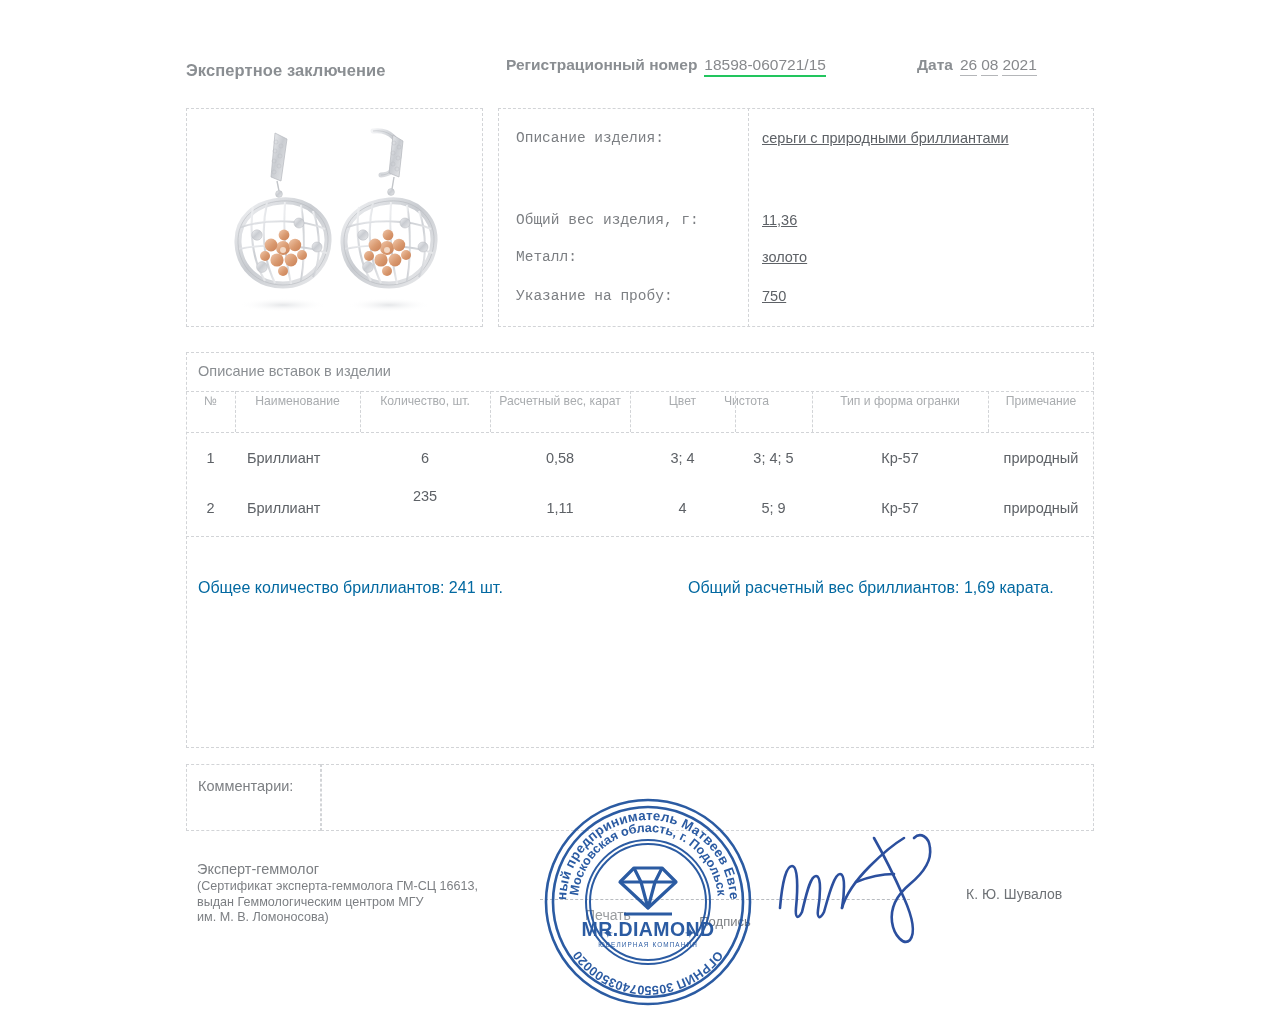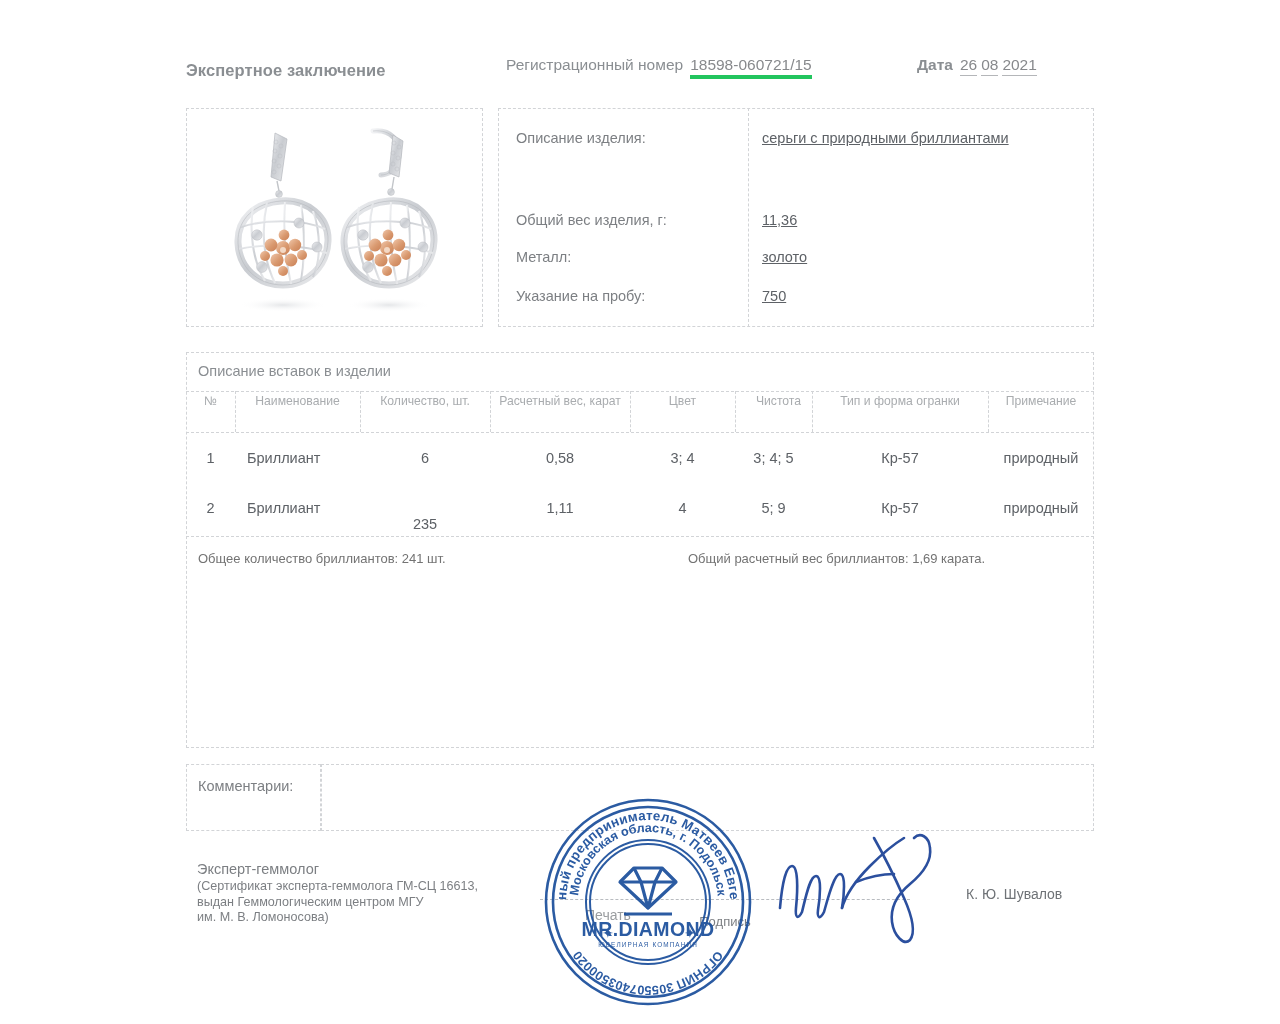--- a/index.html
+++ b/index.html
@@ -43,28 +43,28 @@
   .reg-block {
     position: absolute;
     left: 320px;
     top: 0;
     display: flex;
     align-items: baseline;
     white-space: nowrap;
   }
   .reg-label {
     font-size: 15.5px;
-    font-weight: normal;
+    font-weight: bold;
     color: #8a8e92;
     margin-right: 7px;
   }
   .reg-value {
     font-size: 15.5px;
     color: #87898c;
-    border-bottom: 4px solid #22c55e;
+    border-bottom: 2px solid #22c55e;
     padding-bottom: 1px;
   }
   .date-block {
     position: absolute;
     left: 731px;
     top: 0;
     display: flex;
     align-items: baseline;
     white-space: nowrap;
   }
@@ -114,20 +114,21 @@
     left: 748px; top: 108px;
     width: 0; height: 219px;
     border-left: 1px dashed #d2d4d7;
   }
   .info-label {
     position: absolute;
     left: 516px;
     font-size: 14.5px;
     color: #7c7f83;
     white-space: nowrap;
+    font-family: Liberation Mono, monospace;
   }
   .info-value {
     position: absolute;
     left: 762px;
     font-size: 14.5px;
     color: #5d6166;
     white-space: nowrap;
     text-decoration: underline;
   }
 
@@ -177,23 +178,24 @@
   }
   .td {
     position: absolute;
     font-size: 14.5px;
     color: #5d6166;
     text-align: center;
   }
   .td.left { text-align: left; }
   .totals {
     position: absolute;
-    font-size: 13px;
-    color: #737373;
-    white-space: nowrap;
+    font-size: 16px;
+    color: #0369a1;
+    white-space: nowrap;
+    margin-top: 28px;
   }
 
   
   #comments-label-box {
     left: 186px; top: 764px;
     width: 135px; height: 67px;
   }
   #comments-value-box {
     left: 321px; top: 764px;
     width: 773px; height: 67px;
@@ -454,36 +456,36 @@
   <div class="col-sep" style="left:735px"></div>
   <div class="col-sep" style="left:812px"></div>
   <div class="col-sep" style="left:988px"></div>
 
   <div class="th" style="left:186px;  width:49px">№</div>
   <div class="th" style="left:235px;  width:125px">Наименование</div>
   <div class="th" style="left:360px;  width:130px">Количество, шт.</div>
   <div class="th" style="left:490px;  width:140px">Расчетный вес,
 карат</div>
   <div class="th" style="left:630px;  width:105px">Цвет</div>
-  <div class="th" style="left:740px;  width:77px">Чистота</div>
+  <div class="th" style="left:708px;  width:77px">Чистота</div>
   <div class="th" style="left:812px;  width:176px">Тип и форма огранки</div>
   <div class="th" style="left:988px;  width:106px">Примечание</div>
 
   <div class="td" style="left:186px; top:450px; width:49px">1</div>
   <div class="td left" style="left:247px; top:450px; width:125px">Бриллиант</div>
   <div class="td" style="left:360px; top:450px; width:130px">6</div>
   <div class="td" style="left:490px; top:450px; width:140px">0,58</div>
   <div class="td" style="left:630px; top:450px; width:105px">3; 4</div>
   <div class="td" style="left:735px; top:450px; width:77px">3; 4; 5</div>
   <div class="td" style="left:812px; top:450px; width:176px">Кр-57</div>
   <div class="td" style="left:988px; top:450px; width:106px">природный</div>
 
   <div class="td" style="left:186px; top:500px; width:49px">2</div>
   <div class="td left" style="left:247px; top:500px; width:125px">Бриллиант</div>
-  <div class="td" style="left:360px; top:516px; width:130px">235</div>
+  <div class="td" style="left:360px; top:488px; width:130px">235</div>
   <div class="td" style="left:490px; top:500px; width:140px">1,11</div>
   <div class="td" style="left:630px; top:500px; width:105px">4</div>
   <div class="td" style="left:735px; top:500px; width:77px">5; 9</div>
   <div class="td" style="left:812px; top:500px; width:176px">Кр-57</div>
   <div class="td" style="left:988px; top:500px; width:106px">природный</div>
 
   <div class="totals" style="left:198px; top:551px">Общее количество бриллиантов: 241 шт.</div>
   <div class="totals" style="left:688px; top:551px">Общий расчетный вес бриллиантов: 1,69 карата.</div>
 
   <div class="dbox" id="comments-label-box"></div>

